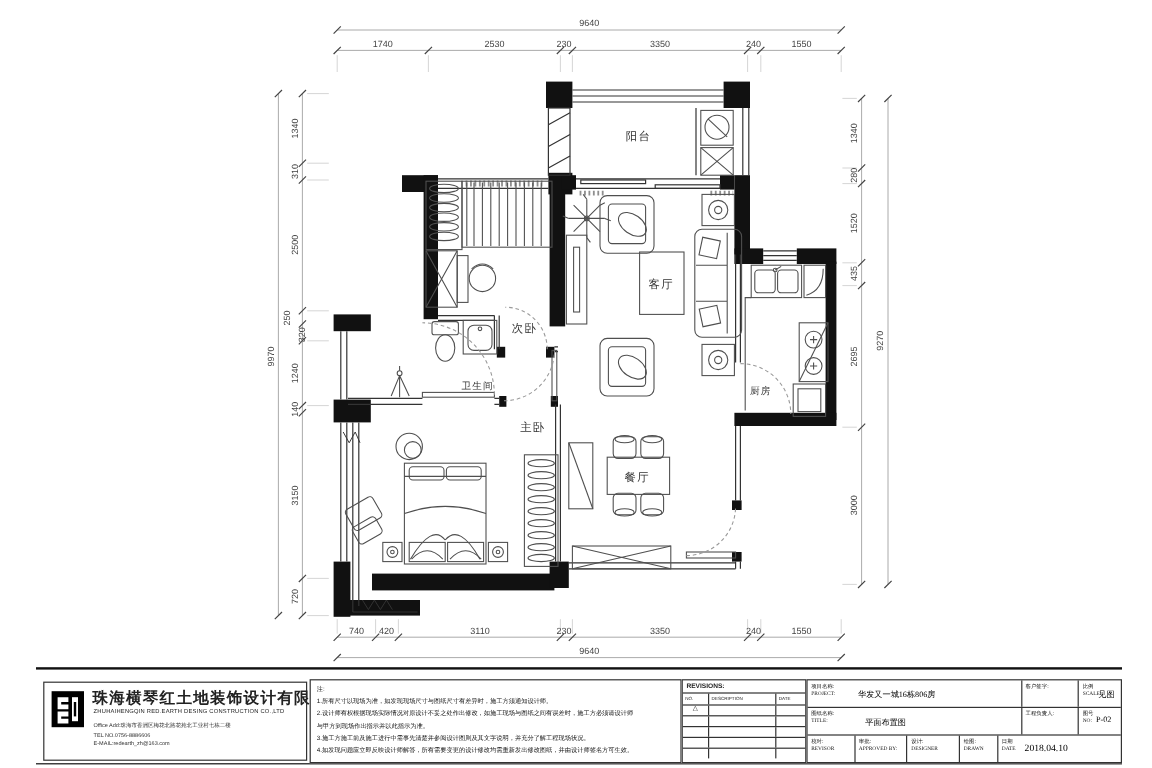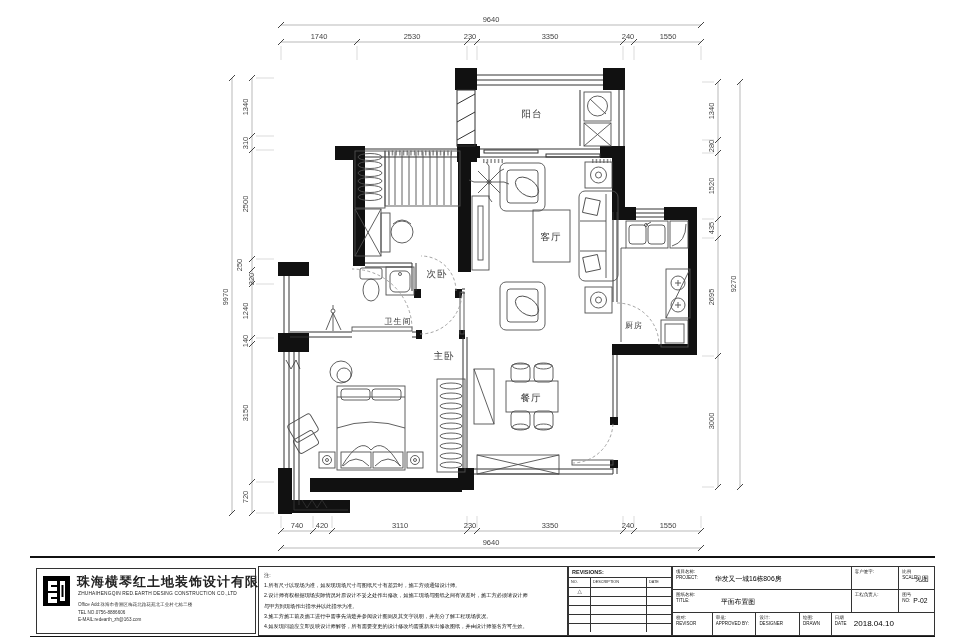--- a/index.html
+++ b/index.html
@@ -431,21 +431,21 @@
         <div class="c2"></div>
         <div class="c3"></div>
       </div>
     <div class="rev-row" style="border-bottom:none;">
         <div class="c1"></div>
         <div class="c2"></div>
         <div class="c3"></div>
       </div>
   </div>
 
-  <div class="box" style="left:672px;top:566px;width:263px;height:70px;">
+  <div class="box" style="left:672px;top:566px;width:263px;height:70px;font-family:Liberation Serif, serif;">
     <div class="pg-row" style="height:23px;">
       <div class="pg-cell" style="width:180px;">
         <div class="lbl"><span>项目名称:</span><br><span>PROJECT:</span></div>
         <div class="val" style="left:42px;top:7px;">华发又一城16栋806房</div>
       </div>
       <div class="pg-cell" style="width:48px;">
         <div class="lbl">客户签字:</div>
       </div>
       <div class="pg-cell" style="width:35px;">
         <div class="lbl"><span>比例</span><br><span>SCALE:</span></div>

